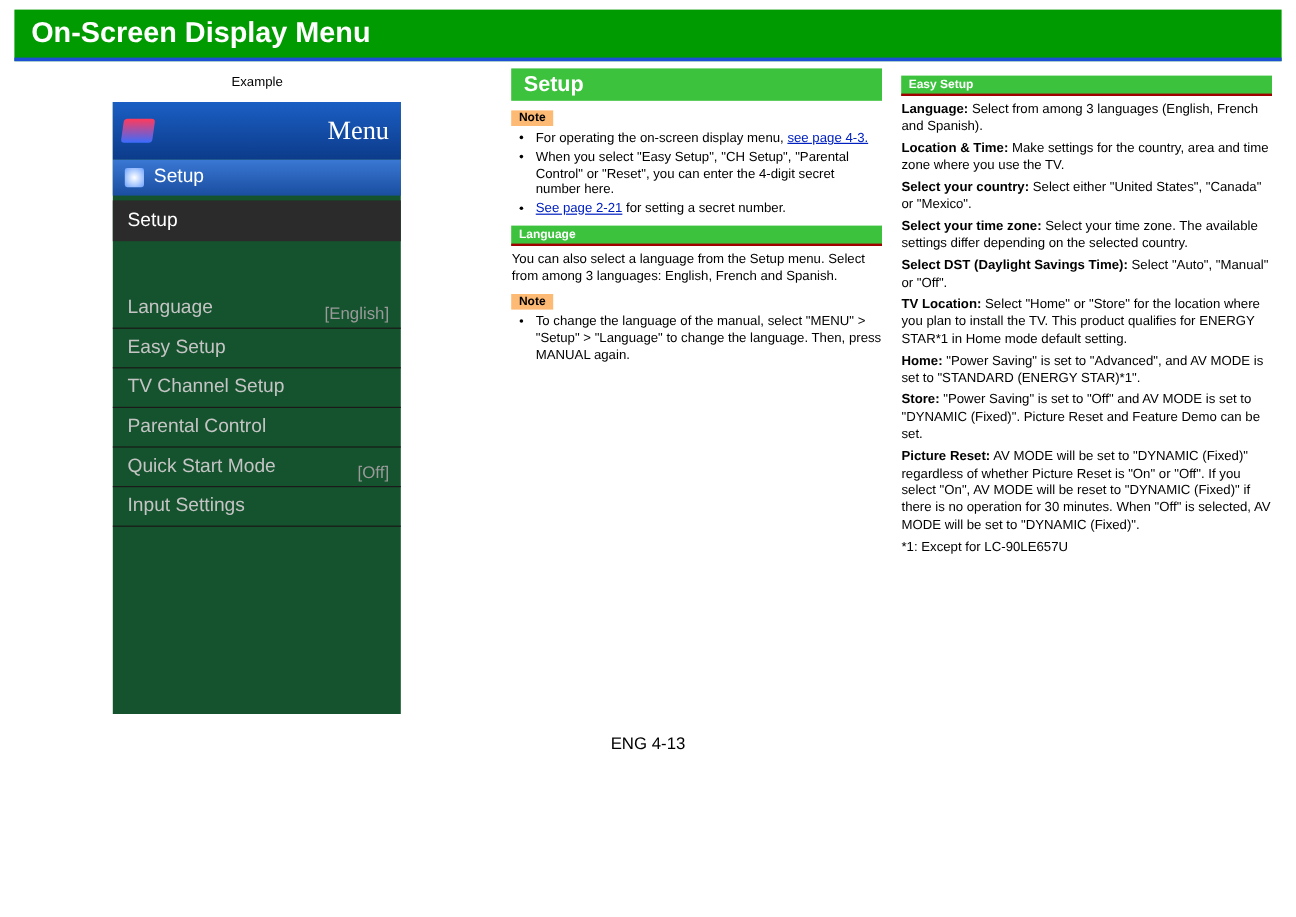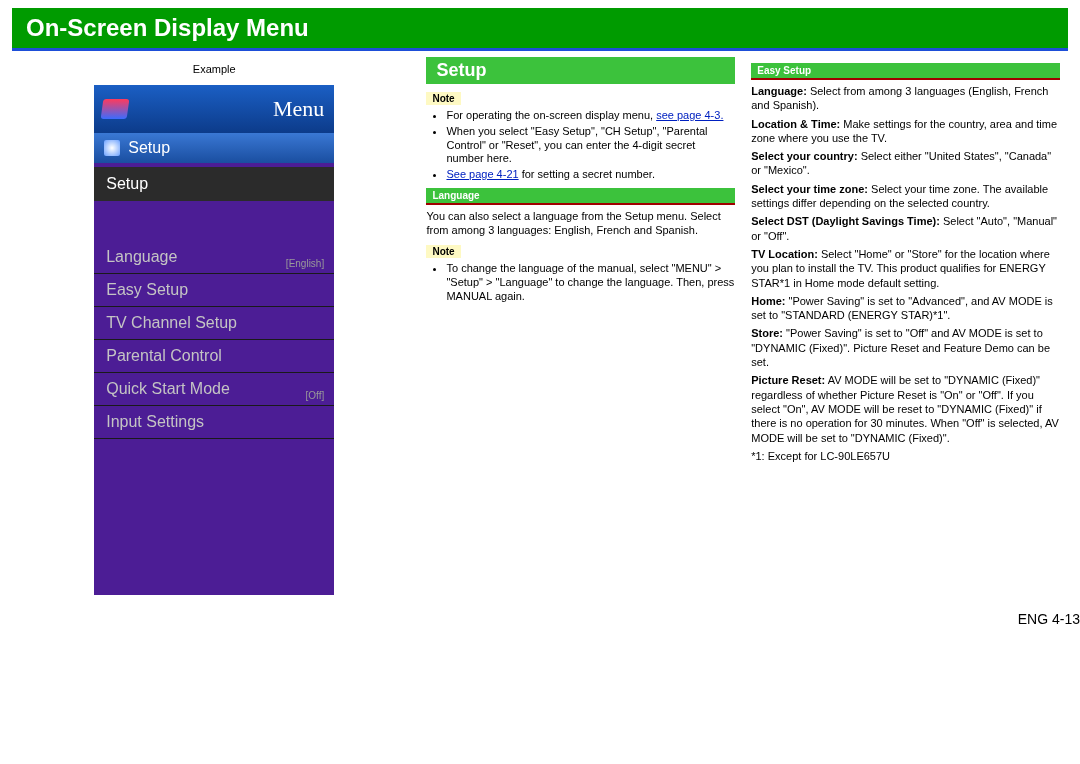--- a/index.html
+++ b/index.html
@@ -3,39 +3,39 @@
 <meta charset="utf-8">
 <style>
   body{margin:0;padding:0;font-family:Arial,Helvetica,sans-serif;background:#fff;color:#000;font-size:11px;width:1080px}
   .banner{background:#009b00;color:#fff;font-size:24px;font-weight:bold;padding:6px 14px;margin:8px 12px 6px 12px;border-bottom:3px solid #1d4ed8}
   .cols{display:flex;padding:0 12px}
   .col1{width:390px;padding:2px 10px 0 8px}
   .col2{width:310px;padding:0 8px}
   .col3{width:310px;padding:0 8px}
   .example-label{font-weight:normal;font-size:11px;text-align:center;margin:4px 0 10px 0}
   
-  .tv{width:240px;height:510px;margin:0 auto;background:#4c1d95;color:#e6e6e6;font-weight:300;position:relative;font-family:Arial,sans-serif}
+  .tv{width:240px;height:510px;margin:0 auto;background:#14532d;color:#e6e6e6;font-weight:300;position:relative;font-family:Arial,sans-serif}
   .tv-hdr{background:linear-gradient(#1b5fc4,#0c3b8a);height:48px;display:flex;align-items:center;justify-content:space-between;padding:0 10px 0 8px}
   .tv-logo{width:26px;height:20px;background:linear-gradient(#ff3a5c,#3a6cff);border-radius:3px;transform:skew(-8deg)}
   .tv-title{color:#fff;font-size:22px;font-family:Georgia,'Times New Roman',serif}
   .tv-sub{background:linear-gradient(#3a78d4,#1a4ea0);height:30px;display:flex;align-items:center;padding:0 10px;color:#fff;font-size:16px}
   .tv-sub .dot{width:16px;height:16px;background:radial-gradient(circle,#fff,#6aa0ff);border-radius:2px;margin-right:8px}
   .tv-item-sel{background:#2b2b2b;color:#fff;font-size:16px;padding:8px 12px;margin-top:4px}
   .tv-gap{height:40px}
   .tv-item{padding:7px 12px;font-size:16px;color:#c4c4c4;border-bottom:1px solid #1a1a1a;position:relative}
-  .tv-item .val{position:absolute;right:10px;bottom:4px;font-size:10px;color:#9a9a9a}
+  .tv-item .val{position:absolute;right:10px;bottom:4px;font-size:14px;color:#9a9a9a}
   
   .h2{background:#3cc23c;color:#fff;font-size:18px;font-weight:bold;padding:3px 10px;margin-bottom:4px}
   .sub-h{background:#3cc23c;color:#fff;font-size:10px;font-weight:bold;padding:2px 6px;margin:6px 0 4px 0;border-bottom:2px solid #a00000}
-  .note-tag{background:#fef9c3;color:#000;font-weight:bold;font-size:10px;display:inline-block;padding:1px 6px;margin:4px 0 2px 0}
+  .note-tag{background:#fdba74;color:#000;font-weight:bold;font-size:10px;display:inline-block;padding:1px 6px;margin:4px 0 2px 0}
   ul.b{margin:2px 0 4px 0;padding-left:20px}
   ul.b li{margin-bottom:2px;line-height:1.25}
   .p{margin:2px 0 4px 0;line-height:1.3}
   a.link{color:#0020c0;text-decoration:underline}
-  .pgnum{text-align:right;font-size:14px;margin:16px 0 12px 0;color:#000}
+  .pgnum{text-align:center;font-size:14px;margin:16px 0 12px 0;color:#000}
 </style>
 </head>
 <body>
 
 <div class="banner">On-Screen Display Menu</div>
 
 <div class="cols">
 
   <div class="col1">
     <div class="example-label">Example</div>
@@ -60,21 +60,21 @@
         </div>
     </div>
   </div>
 
   <div class="col2">
     <div class="h2">Setup</div>
     <div class="note-tag">Note</div>
     <ul class="b">
       <li><span>For operating the on-screen display menu, </span><a class="link">see page 4-3.</a></li>
       <li>When you select "Easy Setup", "CH Setup", "Parental Control" or "Reset", you can enter the 4-digit secret number here.</li>
-      <li><a class="link">See page 4-21</a><span> for setting a secret number.</span></li>
+      <li><a class="link">See page 2-21</a><span> for setting a secret number.</span></li>
     </ul>
     <div class="sub-h">Language</div>
     <div class="p">You can also select a language from the Setup menu. Select from among 3 languages: English, French and Spanish.</div>
     <div class="note-tag">Note</div>
     <ul class="b">
       <li>To change the language of the manual, select "MENU" &gt; "Setup" &gt; "Language" to change the language. Then, press MANUAL again.</li>
     </ul>
   </div>
 
   <div class="col3">

